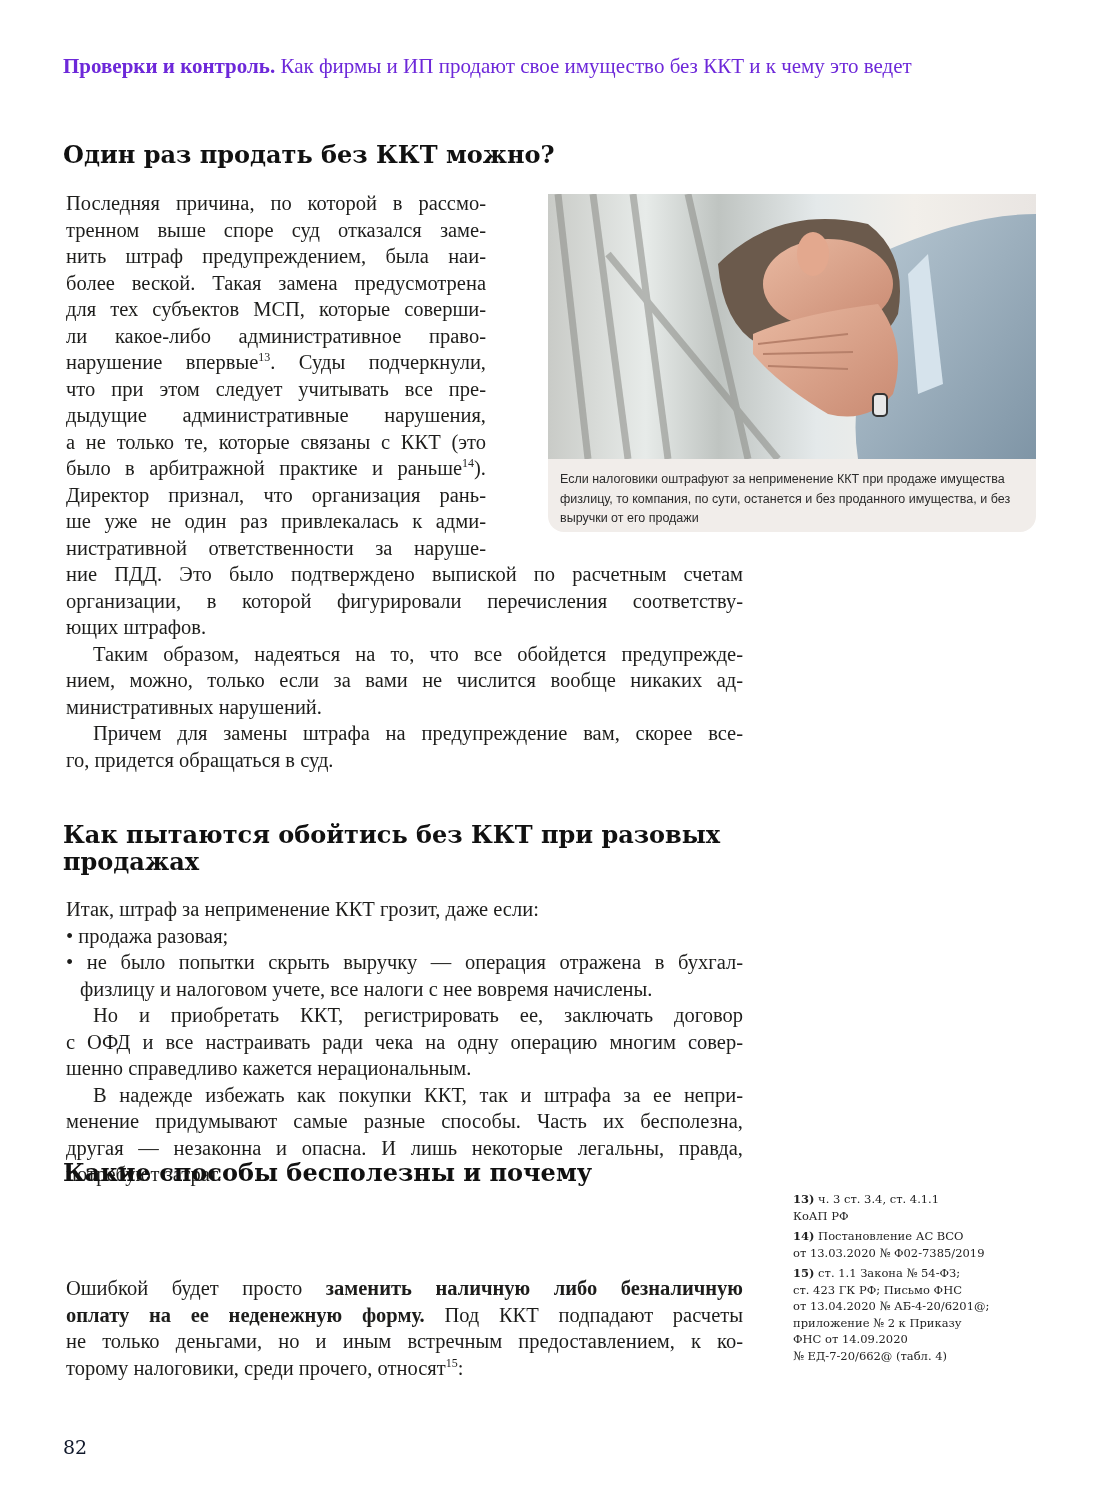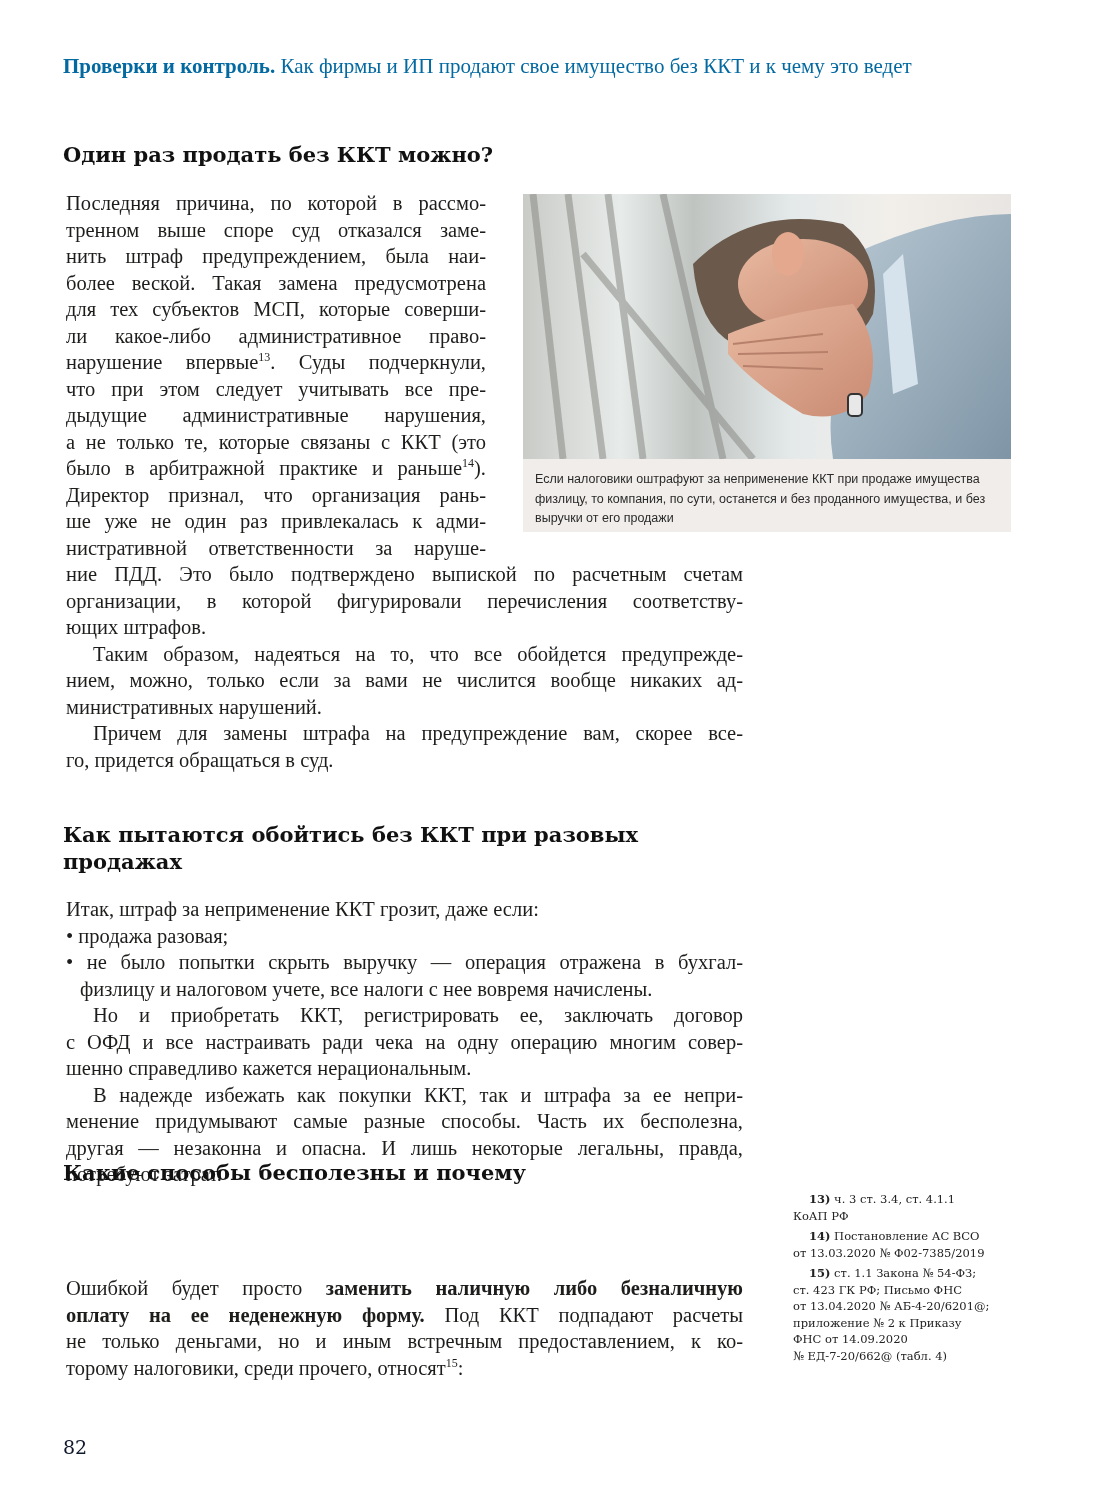--- a/index.html
+++ b/index.html
@@ -1,31 +1,31 @@
 <!DOCTYPE html>
 <html><head>
 <meta charset="utf-8">
 <style>
   html, body { margin: 0; padding: 0; background: #ffffff; }
   body { width: 1104px; height: 1500px; position: relative; overflow: hidden; color: #1d1d1b; font-family: "DejaVu Serif", serif; }
-  .running-head { position: absolute; left: 63px; top: 54px; font-family: "Liberation Serif", serif; font-size: 21px; color: #0369a1; white-space: nowrap; }
+  .running-head { position: absolute; left: 63px; top: 54px; font-family: "Liberation Serif", serif; font-size: 21px; color: #6d28d9; white-space: nowrap; }
   .running-head .rh-bold { font-weight: bold; }
-  .h2 { position: absolute; left: 63px; font-family: "DejaVu Serif", serif; font-weight: bold; font-size: 21px; line-height: 27px; color: #111; margin: 0; }
+  .h2 { position: absolute; left: 63px; font-family: "DejaVu Serif", serif; font-weight: bold; font-size: 24px; line-height: 27px; color: #111; margin: 0; }
   .body-text { position: absolute; left: 63px; font-family: "Liberation Serif", serif; font-size: 20.5px; line-height: 26.5px; color: #1d1d1b; margin: 3px; }
   .line { display: block; white-space: nowrap; text-align: justify; text-align-last: justify; }
   .line.last { text-align-last: left; }
   .indent { padding-left: 27px; }
   sup { font-size: 12px; vertical-align: 8px; line-height: 0; }
   .bold { font-weight: bold; }
-  .figure { position: absolute; left: 523px; top: 194px; width: 488px; height: 338px; background: #f1edea; }
+  .figure { position: absolute; left: 548px; top: 194px; width: 488px; height: 338px; background: #f1edea; border-radius: 16px; }
   .photo { position: absolute; left: 0; top: 0; width: 488px; height: 265px; overflow: hidden; background: linear-gradient(90deg, #c9cbc7 0%, #e7ebe9 20%, #bfc4c1 35%, #e4e9ea 55%, #f2efea 75%, #e9e5e2 100%); }
   .caption { position: absolute; left: 12px; top: 276px; width: 468px; font-family: "Liberation Sans", sans-serif; font-size: 12.5px; line-height: 19.5px; color: #2a2a2a; }
   .footnotes { position: absolute; left: 793px; top: 1191px; width: 230px; font-family: "DejaVu Serif", serif; font-size: 11.5px; line-height: 16.5px; color: #222; }
   .fn { margin-bottom: 4px; }
-  .fn-num { font-weight: bold; margin-left: 16px; }
+  .fn-num { font-weight: bold; }
   .page-num { position: absolute; left: 63px; top: 1436px; font-family: "DejaVu Serif", serif; font-size: 19px; color: #0f172a; }
   .bullet::before { content: "• "; }
   .hang { padding-left: 14px; }
 </style>
 </head>
 <body>
 
 <div class="running-head">
   <span class="rh-bold">Проверки и контроль.</span>
   <span>Как фирмы и ИП продают свое имущество без ККТ и к чему это ведет</span>

